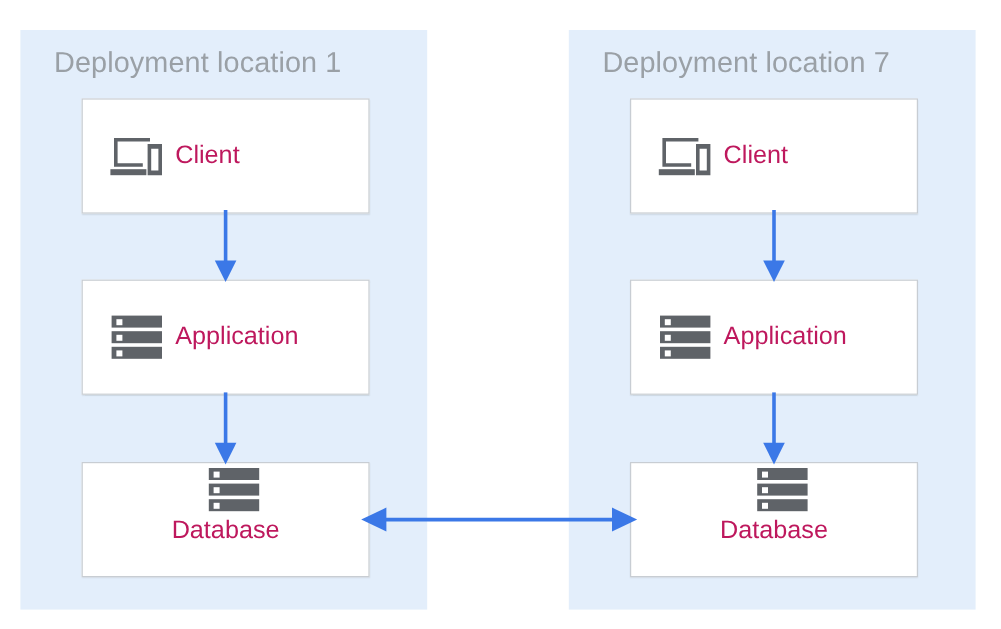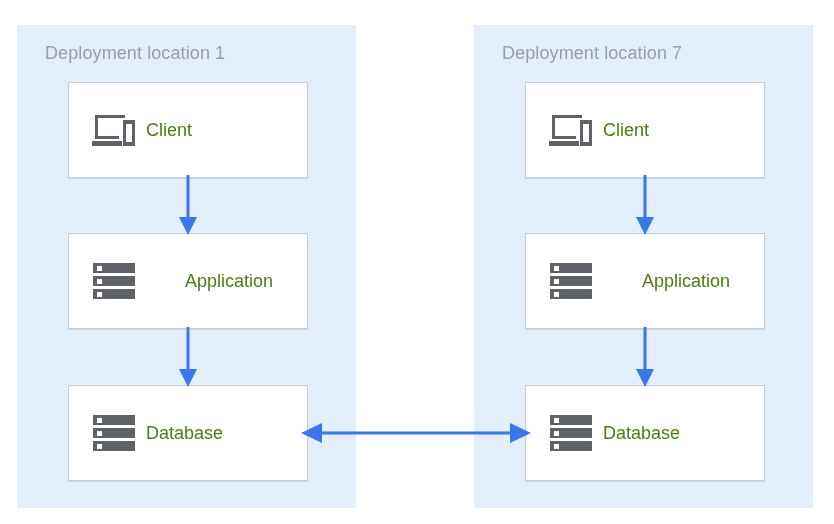--- a/index.html
+++ b/index.html
@@ -30,21 +30,21 @@
     height: 483px;
     background: #e3eefb;
   }
   .panel.left  { left: 17px; }
   .panel.right { left: 474px; }
 
   .panel-title {
     position: absolute;
     left: 28px;
     top: 17px;
-    font-size: 18px;
+    font-size: 24px;
     line-height: 22px;
     color: #9aa0a6;
     letter-spacing: 0.1px;
     white-space: nowrap;
   }
 
   
   .node {
     position: absolute;
     width: 240px;
@@ -52,37 +52,37 @@
     background: #ffffff;
     border: 1px solid #c8cdd3;
     box-sizing: border-box;
     display: flex;
     align-items: center;
     box-shadow: 0 1px 1px rgba(60,64,67,0.12);
   }
   .node.left  { left: 68px; }
   .node.right { left: 525px; }
   .node.row-client   { top: 82px;  }
-  .node.row-app      { top: 233px; gap: 39px; }
-  .node.row-database { top: 385px; }
+  .node.row-app      { top: 233px; }
+  .node.row-database { top: 385px; flex-direction: column; }
 
   .node-icon {
     width: 52px;
     height: 44px;
     margin-left: 19px;
     margin-right: 6px;
     flex: 0 0 auto;
     display: flex;
     align-items: center;
     justify-content: center;
   }
   .node-label {
-    font-size: 18px;
+    font-size: 21px;
     line-height: 24px;
-    color: #4d7c0f;
+    color: #be185d;
     white-space: nowrap;
   }
 
   
   .arrow-v {
     position: absolute;
     width: 24px;
     height: 64px;
   }
   .arrow-v.left  { left: 176px; }

